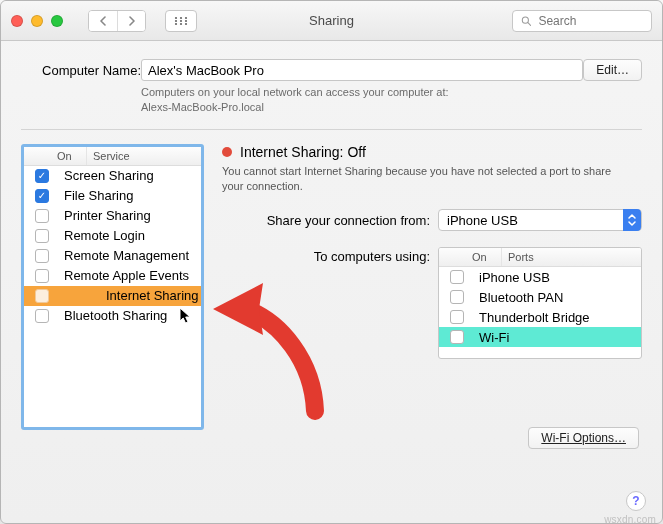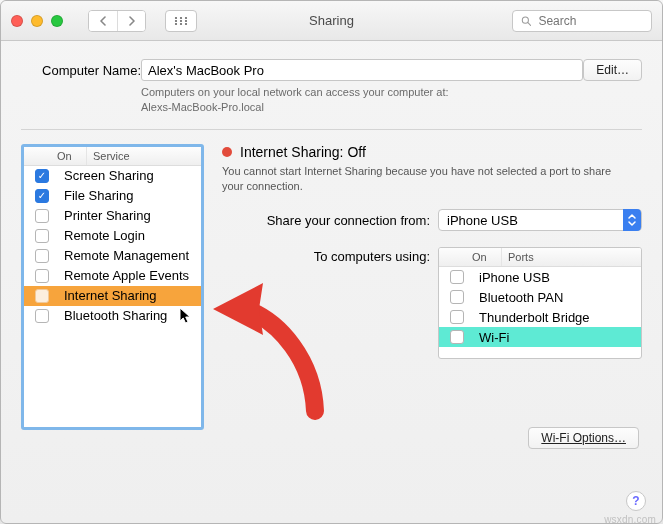--- a/index.html
+++ b/index.html
@@ -124,21 +124,21 @@
   }
   .svchdr .colOn, .portshdr .colOn { width: 36px; padding: 3px 6px; border-right: 1px solid #e5e5e5; margin-left: 27px; }
   .svchdr .colSvc, .portshdr .colSvc { flex: 1; padding: 3px 6px; }
   .svcrow {
     display: flex; align-items: center;
     height: 20px;
     font-size: 13px;
   }
   .svcrow .colOn { width: 36px; display:flex; justify-content:center; }
   .svcrow .colSvc { flex: 1; padding-left: 4px; }
-  .svcrow.selected { background: #f7a43c; color: #000; }
+  .svcrow.selected { background: #f7a43c; color: #000; gap: 42px; }
   .chk {
     width: 14px; height: 14px; border: 1px solid #b5b5b5; border-radius: 3px;
     background: #fff; display: inline-flex; align-items:center; justify-content:center;
     font-size: 10px; color: #fff;
   }
   .chk.checked { background: #2b79e0; border-color: #2b79e0; }
   .chk.sel { border-color: #f1c999; background: #fceedd; }
   
   .detail { flex: 1; display: flex; flex-direction: column; position: relative; }
   .statusline { display: flex; align-items: center; gap: 8px; font-size: 14px; margin-bottom: 4px; }

